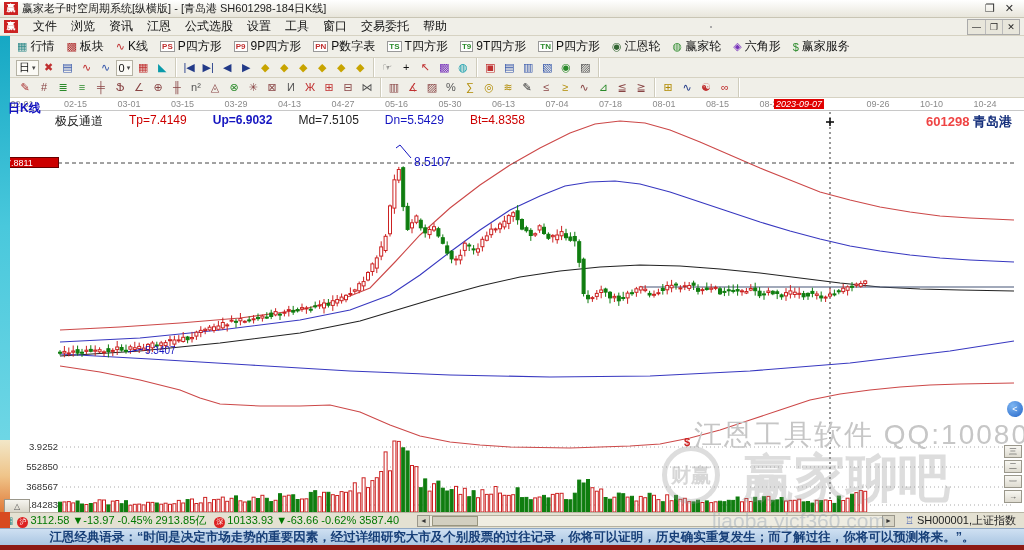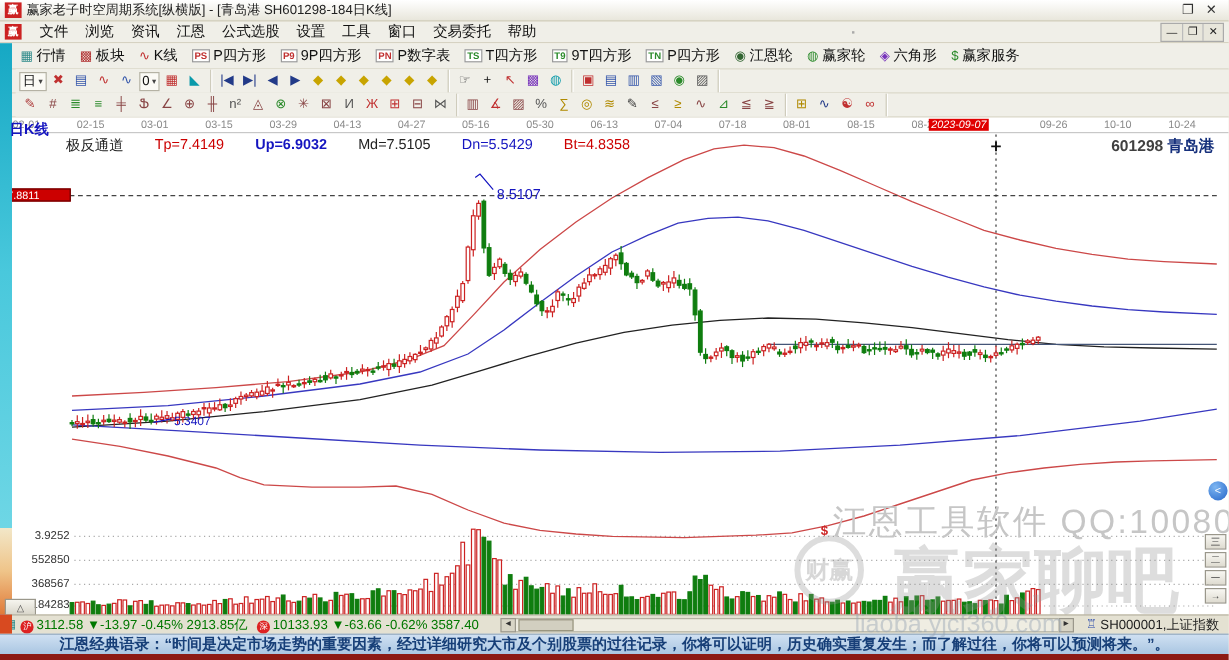--- a/index.html
+++ b/index.html
@@ -45,21 +45,21 @@
   .dlabel.hl { background:#e00000; color:#fff; padding:0 2px; }
   .klinelabel { position:absolute; left:8px; top:2px; color:#1515c0; font-size:12px; font-weight:bold; z-index:6; }
   .indrow { position:absolute; left:55px; top:15px; display:flex; gap:26px; font-size:12px; }
   .stockid { position:absolute; right:12px; top:15px; font-size:13px; font-weight:bold; }
   .pricebadge { position:absolute; left:3px; top:59px; width:56px; height:11px; background:#cc0000; border:1px solid #660000; color:#fff; font-size:9px; line-height:10px; padding-left:2px; z-index:4; }
   .vlabel { position:absolute; width:44px; text-align:right; font-size:9.5px; color:#333; }
   .panebtn { position:absolute; left:1004px; width:18px; height:13px; background:linear-gradient(#f8f7f2,#dedbd0); border:1px solid #9a978b; font-size:8px; color:#444; display:flex; align-items:center; justify-content:center; z-index:6; }
   .collapsebtn { position:absolute; left:1007px; top:303px; width:16px; height:16px; border-radius:50%; background:radial-gradient(circle at 35% 30%,#7db6f2,#2565c8); color:#fff; font-size:9px; display:flex; align-items:center; justify-content:center; z-index:6; }
   .tribtn { position:absolute; left:4px; top:401px; width:26px; height:14px; background:linear-gradient(#f6f5ef,#d9d6ca); border:1px solid #9a978b; font-size:8px; color:#555; display:flex; align-items:center; justify-content:center; z-index:6; }
   .wm1 { position:absolute; left:694px; top:318px; font-size:28px; letter-spacing:2px; color:#c6c6c6; white-space:nowrap; z-index:3; pointer-events:none; }
-  .wm2 { position:absolute; left:742px; top:346px; font-size:60px; font-weight:bold; color:rgba(150,150,150,0.32); white-space:nowrap; z-index:3; pointer-events:none; }
+  .wm2 { position:absolute; left:742px; top:346px; font-size:52px; font-weight:bold; color:rgba(150,150,150,0.32); white-space:nowrap; z-index:3; pointer-events:none; }
   .wmcircle { position:absolute; left:662px; top:348px; width:58px; height:58px; border:5px solid rgba(150,150,150,0.32); border-radius:50%; color:rgba(150,150,150,0.38); font-size:20px; font-weight:bold; display:flex; align-items:center; justify-content:center; z-index:3; pointer-events:none; }
   .wm3 { position:absolute; left:712px; top:509px; font-size:21px; color:rgba(150,165,180,0.45); white-space:nowrap; z-index:40; pointer-events:none; }
 
   
   .statusrow { position:absolute; left:0; top:512px; width:1024px; height:16px; background:#e4e1d2; border-top:1px solid #b9b5a4; display:flex; align-items:center; gap:4px; padding:0 4px; font-size:11px; }
   .sicon { font-size:10px; }
   .redcirc { width:11px; height:11px; border-radius:50%; background:#d22; color:#fff; font-size:7px; display:inline-flex; align-items:center; justify-content:center; }
   .idx { color:#007700; white-space:nowrap; }
   .scrollwrap { display:flex; align-items:center; flex:1 1 auto; margin:0 6px; }
   .sarrow { width:13px; height:12px; background:#d8d5c6; border:1px solid #9a978b; font-size:7px; display:flex; align-items:center; justify-content:center; color:#333; }
@@ -261,21 +261,21 @@
   <span class="klinelabel">日K线</span>
   <div class="indrow" id="indrow">
       <span style="color: rgb(34, 34, 34);">极反通道</span>
       <span style="color: rgb(204, 0, 0);">Tp=7.4149</span>
       <span style="color: rgb(21, 21, 192); font-weight: bold;">Up=6.9032</span>
       <span style="color: rgb(34, 34, 34);">Md=7.5105</span>
       <span style="color: rgb(21, 21, 192);">Dn=5.5429</span>
       <span style="color: rgb(204, 0, 0);">Bt=4.8358</span>
     </div>
   <div class="stockid">
-    <span style="color:#404040;text-align:center;">601298</span>
+    <span style="color:#ef4444;text-align:center;">601298</span>
     <span style="color:#16307c;">青岛港</span>
   </div>
   <div class="pricebadge">7.8811</div>
 
   <svg id="ksvg" style="position:absolute;left:10px;top:0;z-index:2;" width="1014" height="414" viewBox="0 0 1014 414">
       <line x1="52" y1="349" x2="1004" y2="349" stroke="#aaa" stroke-width="1" stroke-dasharray="1,3"></line>
       <line x1="52" y1="369" x2="1004" y2="369" stroke="#aaa" stroke-width="1" stroke-dasharray="1,3"></line>
       <line x1="52" y1="389" x2="1004" y2="389" stroke="#aaa" stroke-width="1" stroke-dasharray="1,3"></line>
       <line x1="52" y1="407" x2="1004" y2="407" stroke="#aaa" stroke-width="1" stroke-dasharray="1,3"></line>
       <polyline points="50,232 110,229 170,225 230,220 290,212 330,202 360,190 385,164 410,137 440,110 470,87 500,67 530,50 560,35 585,26 610,23 635,25 660,32 690,44 720,57 750,70 780,82 810,94 840,102 870,109 900,114 930,118 960,120 1004,122" fill="none" stroke="#cc4848" stroke-width="1.1"></polyline>

